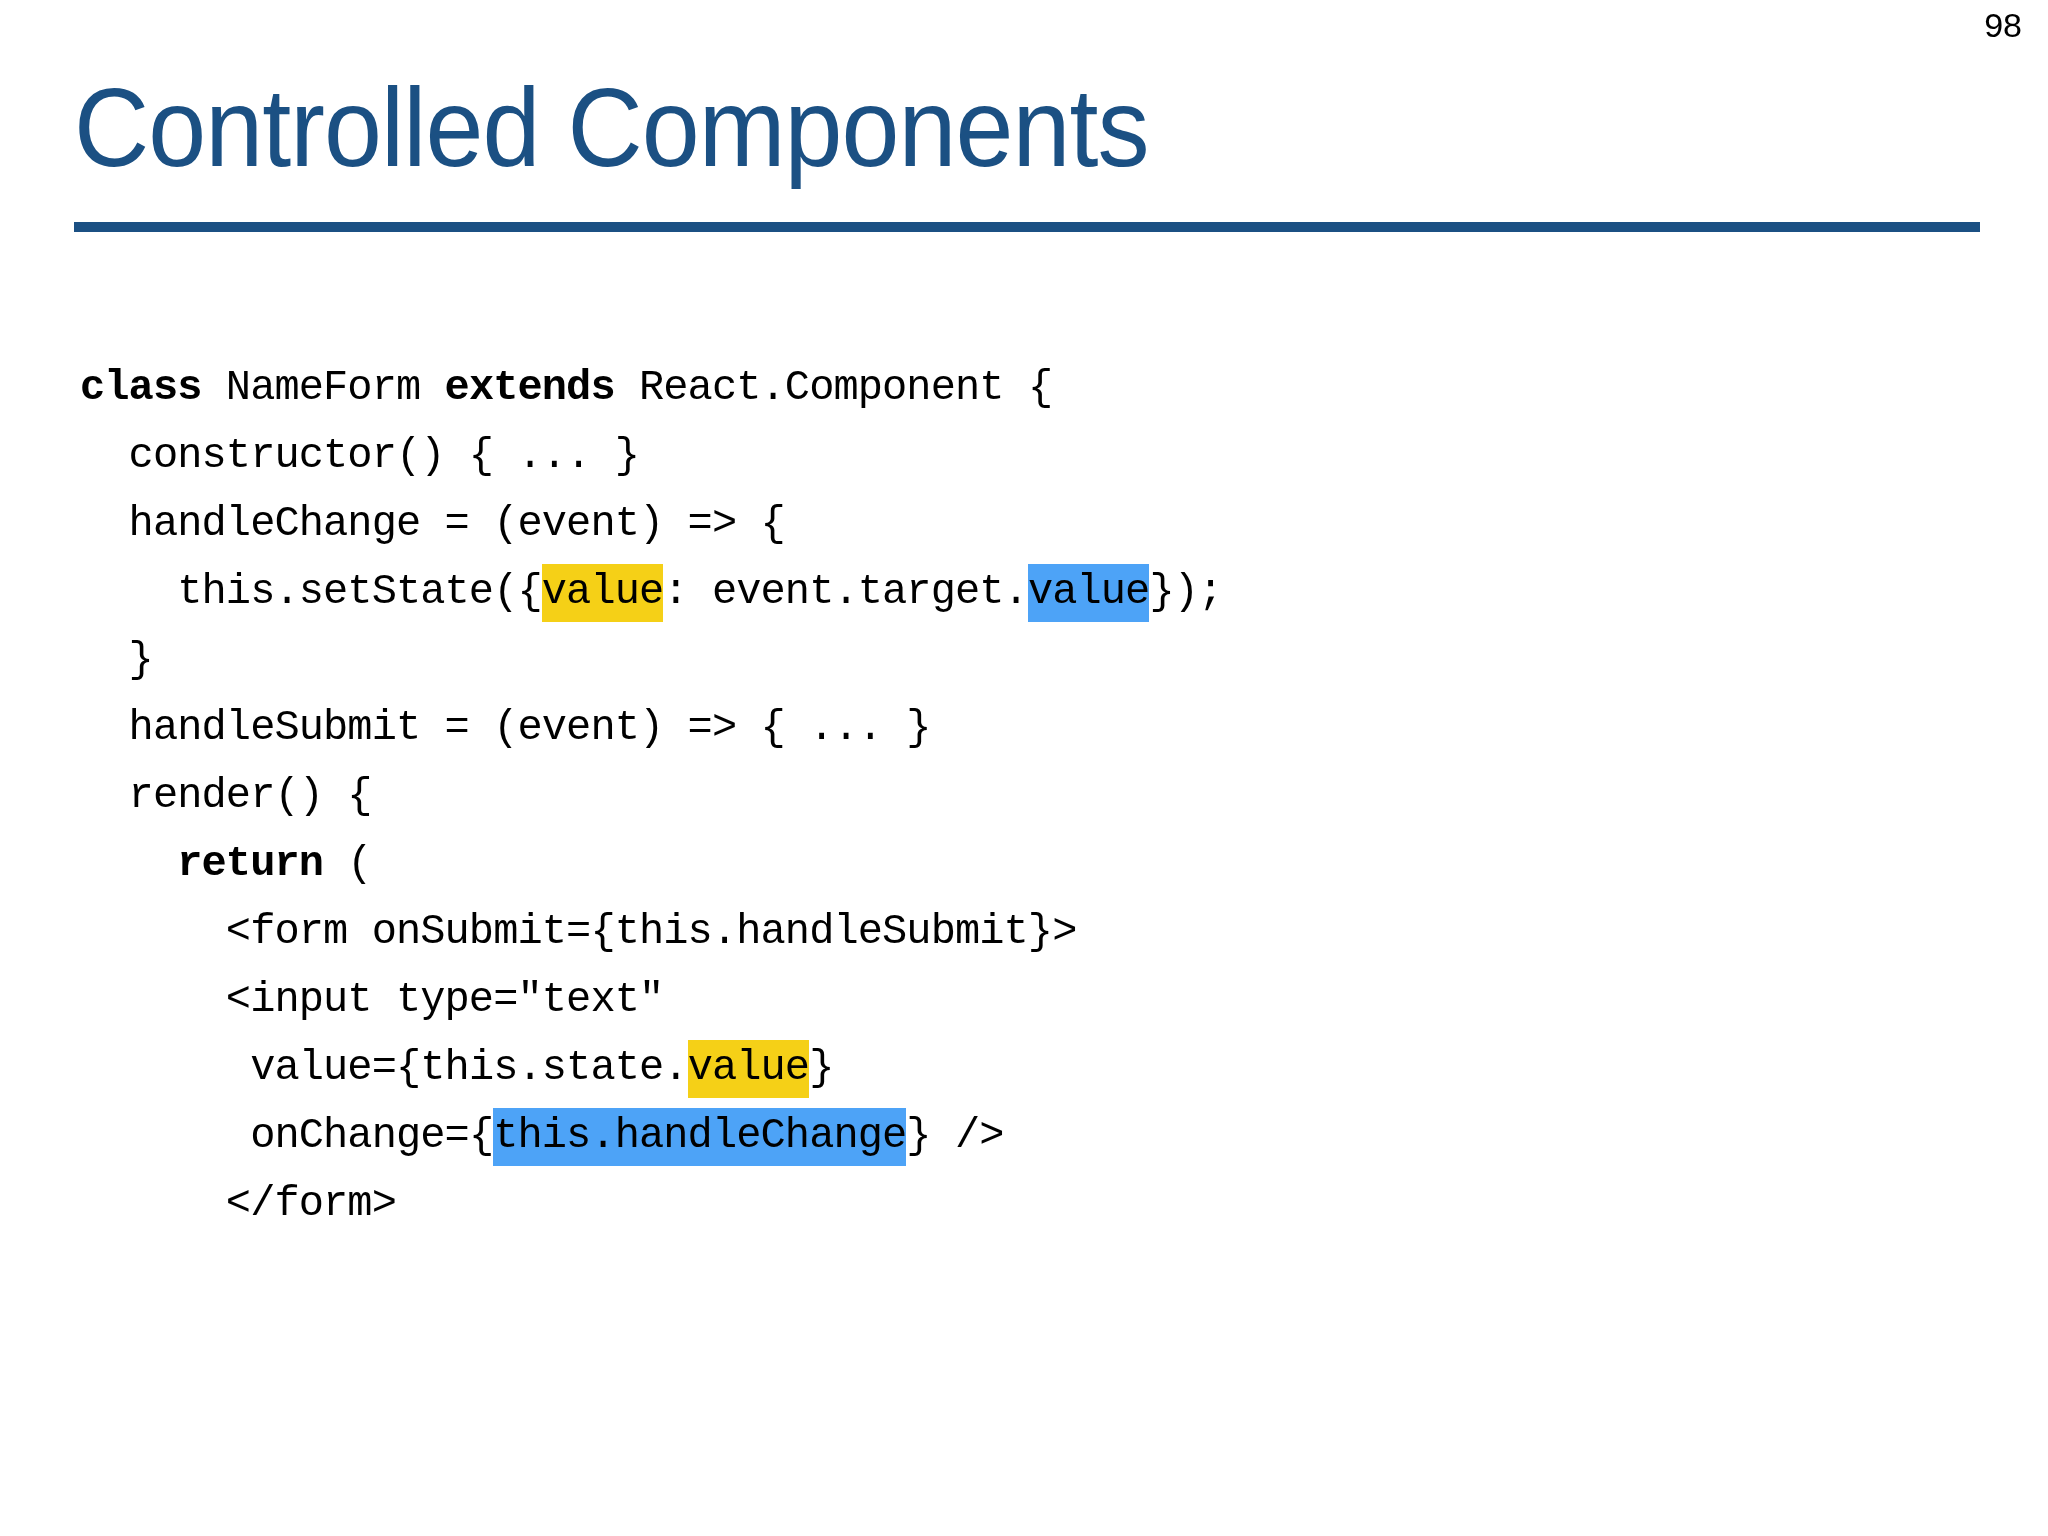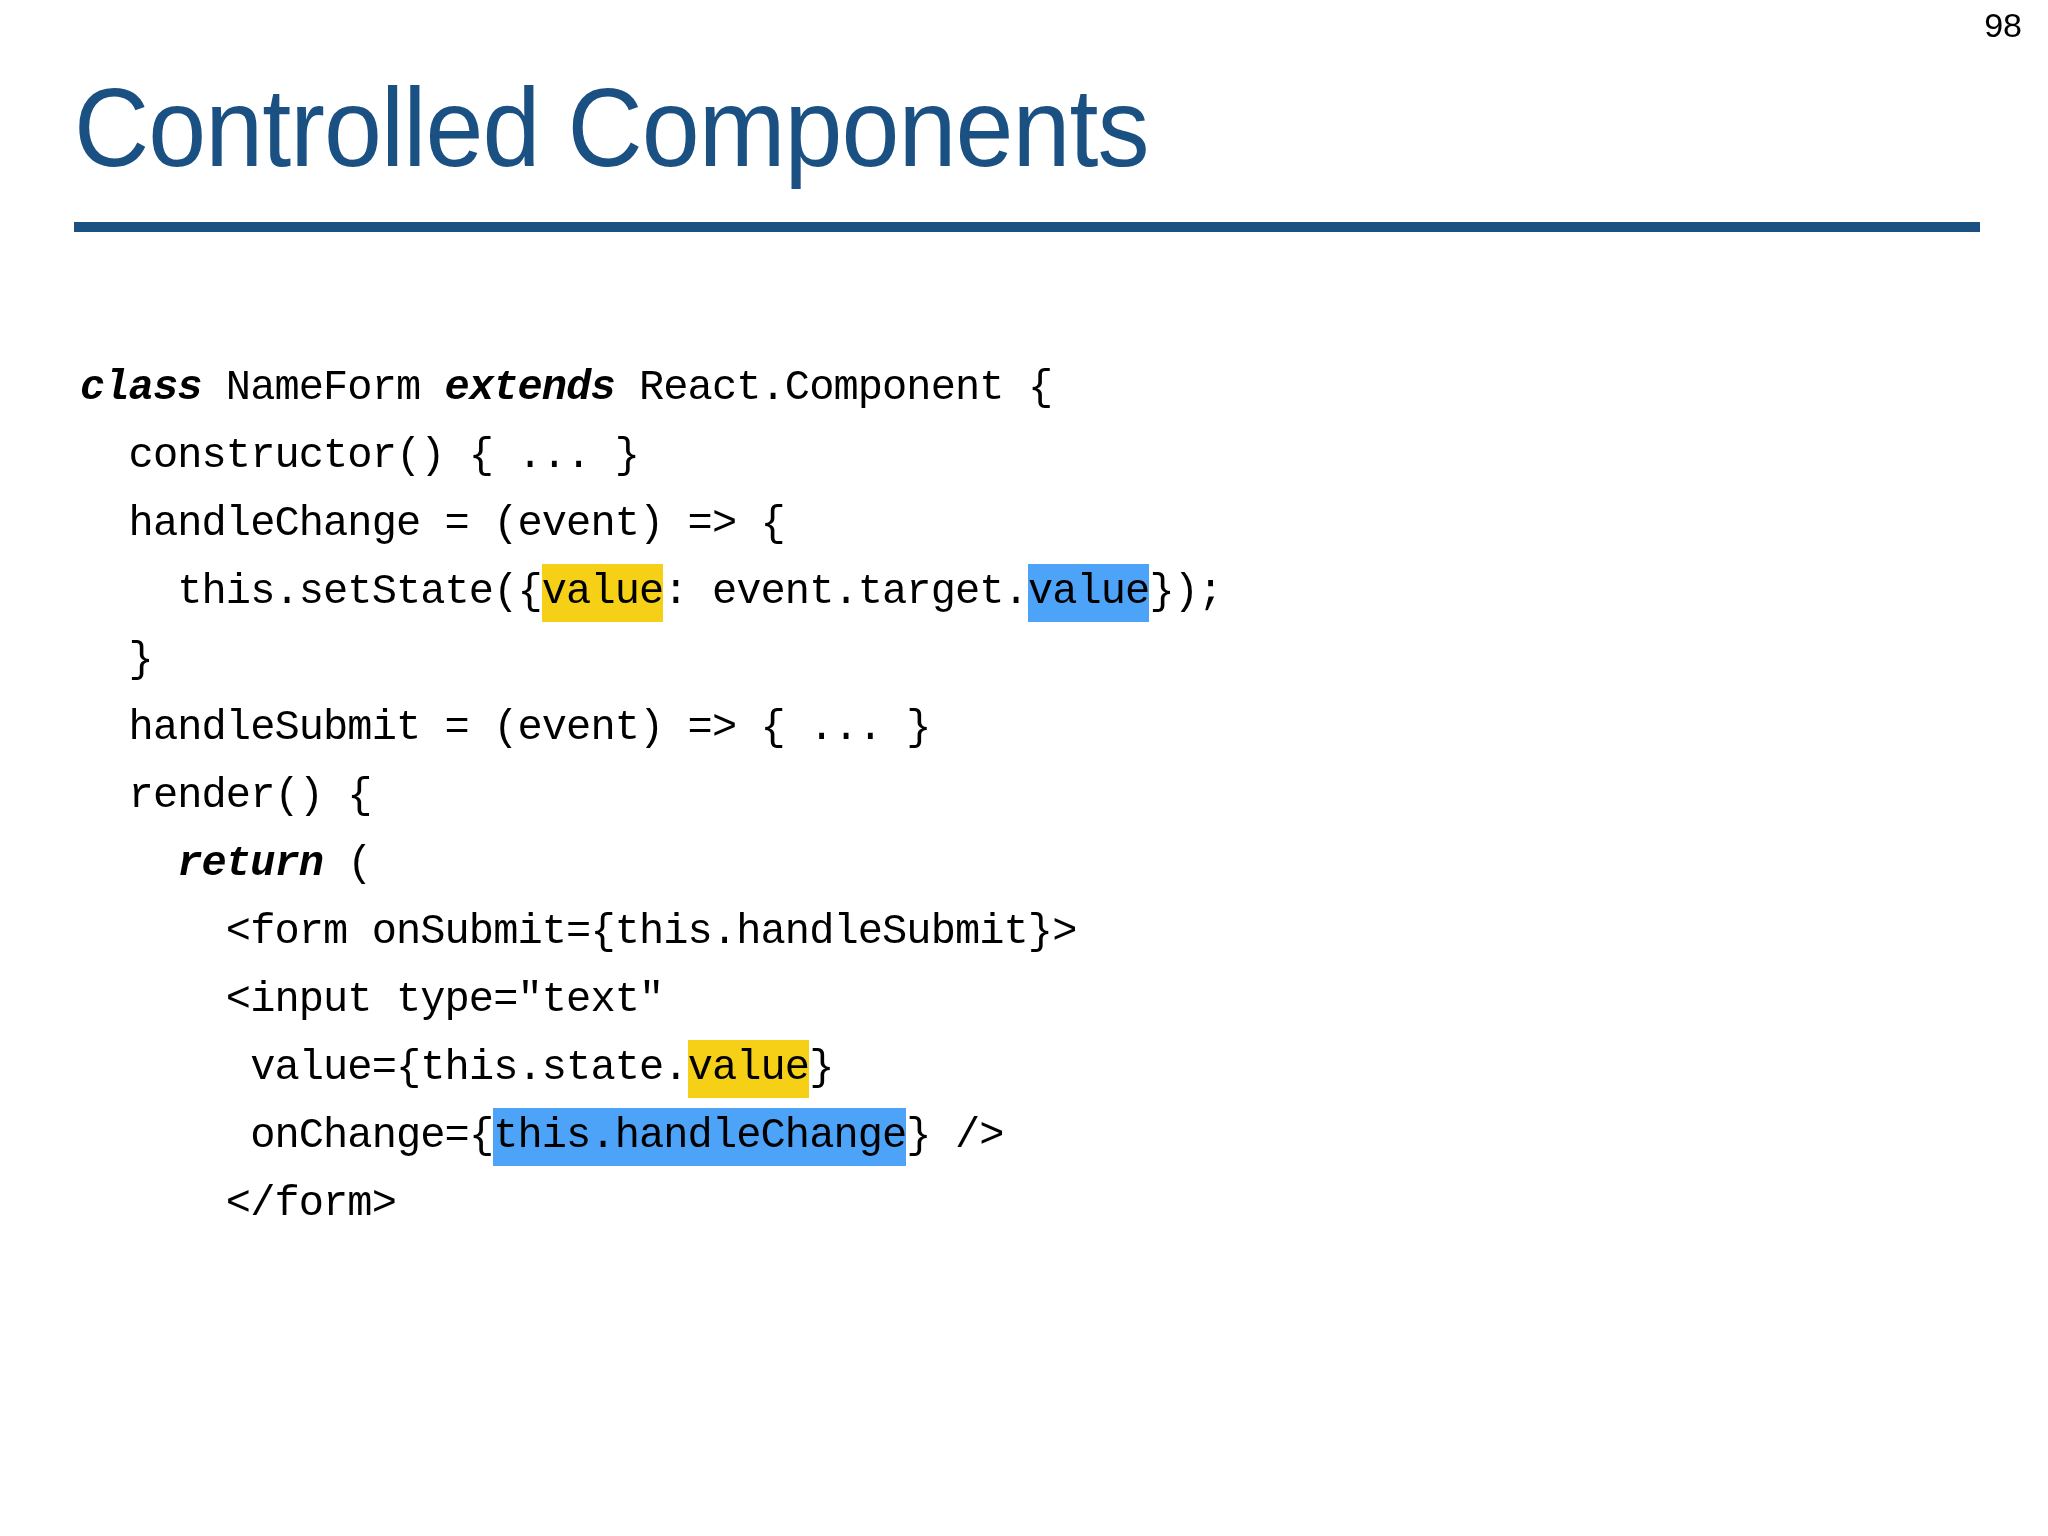--- a/index.html
+++ b/index.html
@@ -64,21 +64,20 @@
     color: #000000;
     white-space: pre;
     letter-spacing: -0.9px;
   }
   .code .line {
     height: 68px;
     white-space: pre;
   }
   .code b {
     font-weight: 700;
-    font-style: italic;
   }
   .hl-yellow {
     background: #F5D017;
     box-decoration-break: clone;
     -webkit-box-decoration-break: clone;
     padding: 4px 0 6px 0;
   }
   .hl-blue {
     background: #4DA3F7;
     box-decoration-break: clone;

